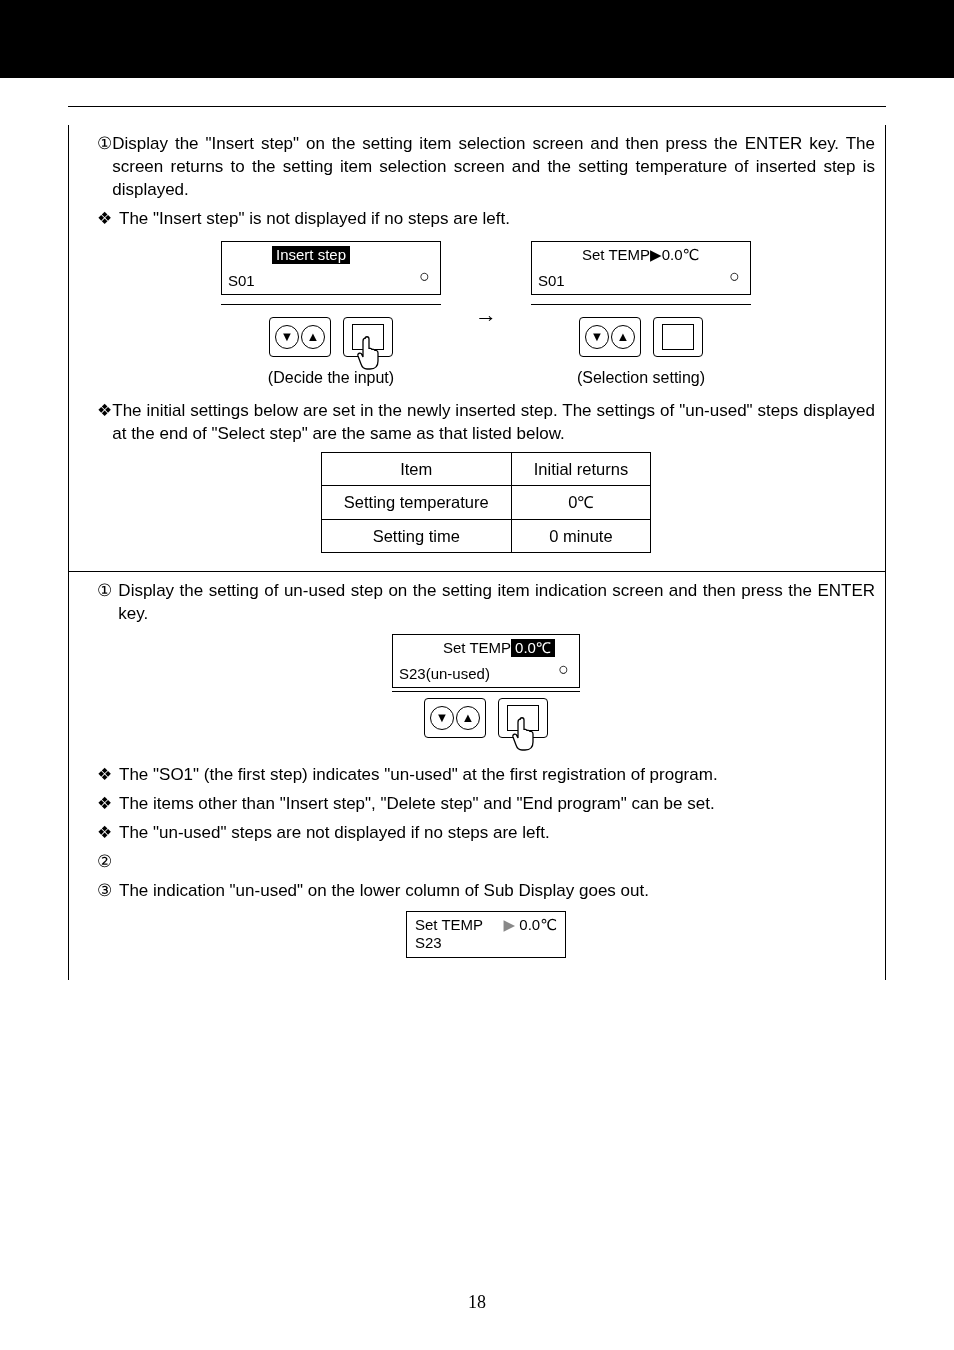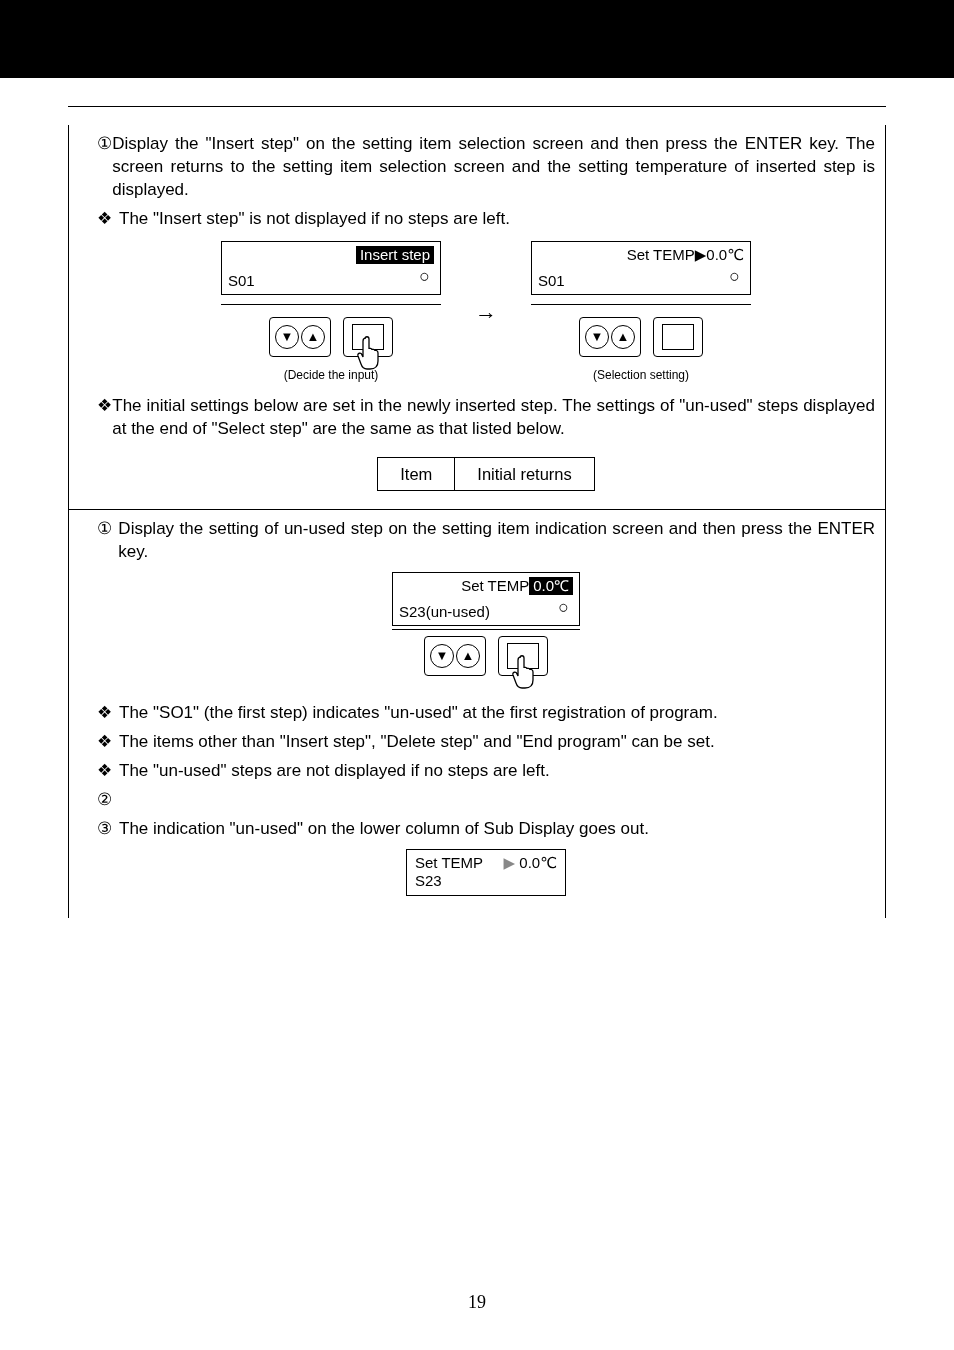--- a/index.html
+++ b/index.html
@@ -66,21 +66,21 @@
     right: 10px;
     bottom: 6px;
     font-size: 18px;
   }
   .inv-label {
     background: #000;
     color: #fff;
     padding: 0 4px;
     display: inline-block;
   }
-  .top-row { display: flex; justify-content: flex-end; align-items: flex-start; }
+  .top-row { display: flex; justify-content: flex-start; align-items: flex-start; margin-left: 44px; }
   .underbar { border-top: 1.5px solid #000; width: 100%; margin-top: 3px; }
 
   .button-panel {
     display: flex;
     align-items: center;
     gap: 12px;
     margin-top: 6px;
   }
   .btn-box {
     border: 1.5px solid #000;
@@ -97,29 +97,29 @@
   .arrow-btn {
     width: 24px; height: 24px; border-radius: 50%;
     border: 1.5px solid #000;
     display: flex; align-items: center; justify-content: center;
     font-size: 13px;
   }
   .enter-rect {
     width: 32px; height: 26px;
     border: 1.5px solid #000;
   }
-  .caption { font-size: 12px; margin-top: 4px; }
+  .caption { font-size: 16px; margin-top: 4px; }
   .arrow-between {
     align-self: center;
     font-size: 22px;
   }
 
   .settings-table {
     border-collapse: collapse;
-    margin: 16px auto 4px auto;
+    margin: 6px auto 4px auto;
   }
   .settings-table th, .settings-table td {
     border: 1px solid #000;
     padding: 5px 22px;
     text-align: center;
     font-weight: normal;
     font-size: 16.5px;
   }
 
   .single-screen {
@@ -223,20 +223,28 @@
       <div style="width:22px">❖</div>
       <div class="justify">The initial settings below are set in the newly inserted step.    The settings of "un-used" steps displayed at the end of "Select step" are the same as that listed below.</div>
     </div>
 
     <table class="settings-table">
       <tbody>
           <tr>
         <th>Item</th>
         <th>Initial returns</th>
       </tr>
+      <tr>
+        <td>Setting temperature</td>
+        <td>0℃</td>
+      </tr>
+      <tr>
+        <td>Setting time</td>
+        <td>0 minute</td>
+      </tr>
     </tbody>
       </table>
   </div>
 
   <div class="row row-sep">
     <div style="display:flex">
       <div style="width:22px">①</div>
       <div class="justify">Display the setting of un-used step on the setting item indication screen and then press the ENTER key.</div>
     </div>
 
@@ -293,13 +301,13 @@
           <span>Set TEMP</span>
           <span><span style="color:#888">▶</span> <span>0.0℃</span></span>
         </div>
         <div>S23</div>
       </div>
     </div>
   </div>
 
 </div>
 
-<div class="page-num">19</div>
+<div class="page-num">18</div>
 
 </body></html>

